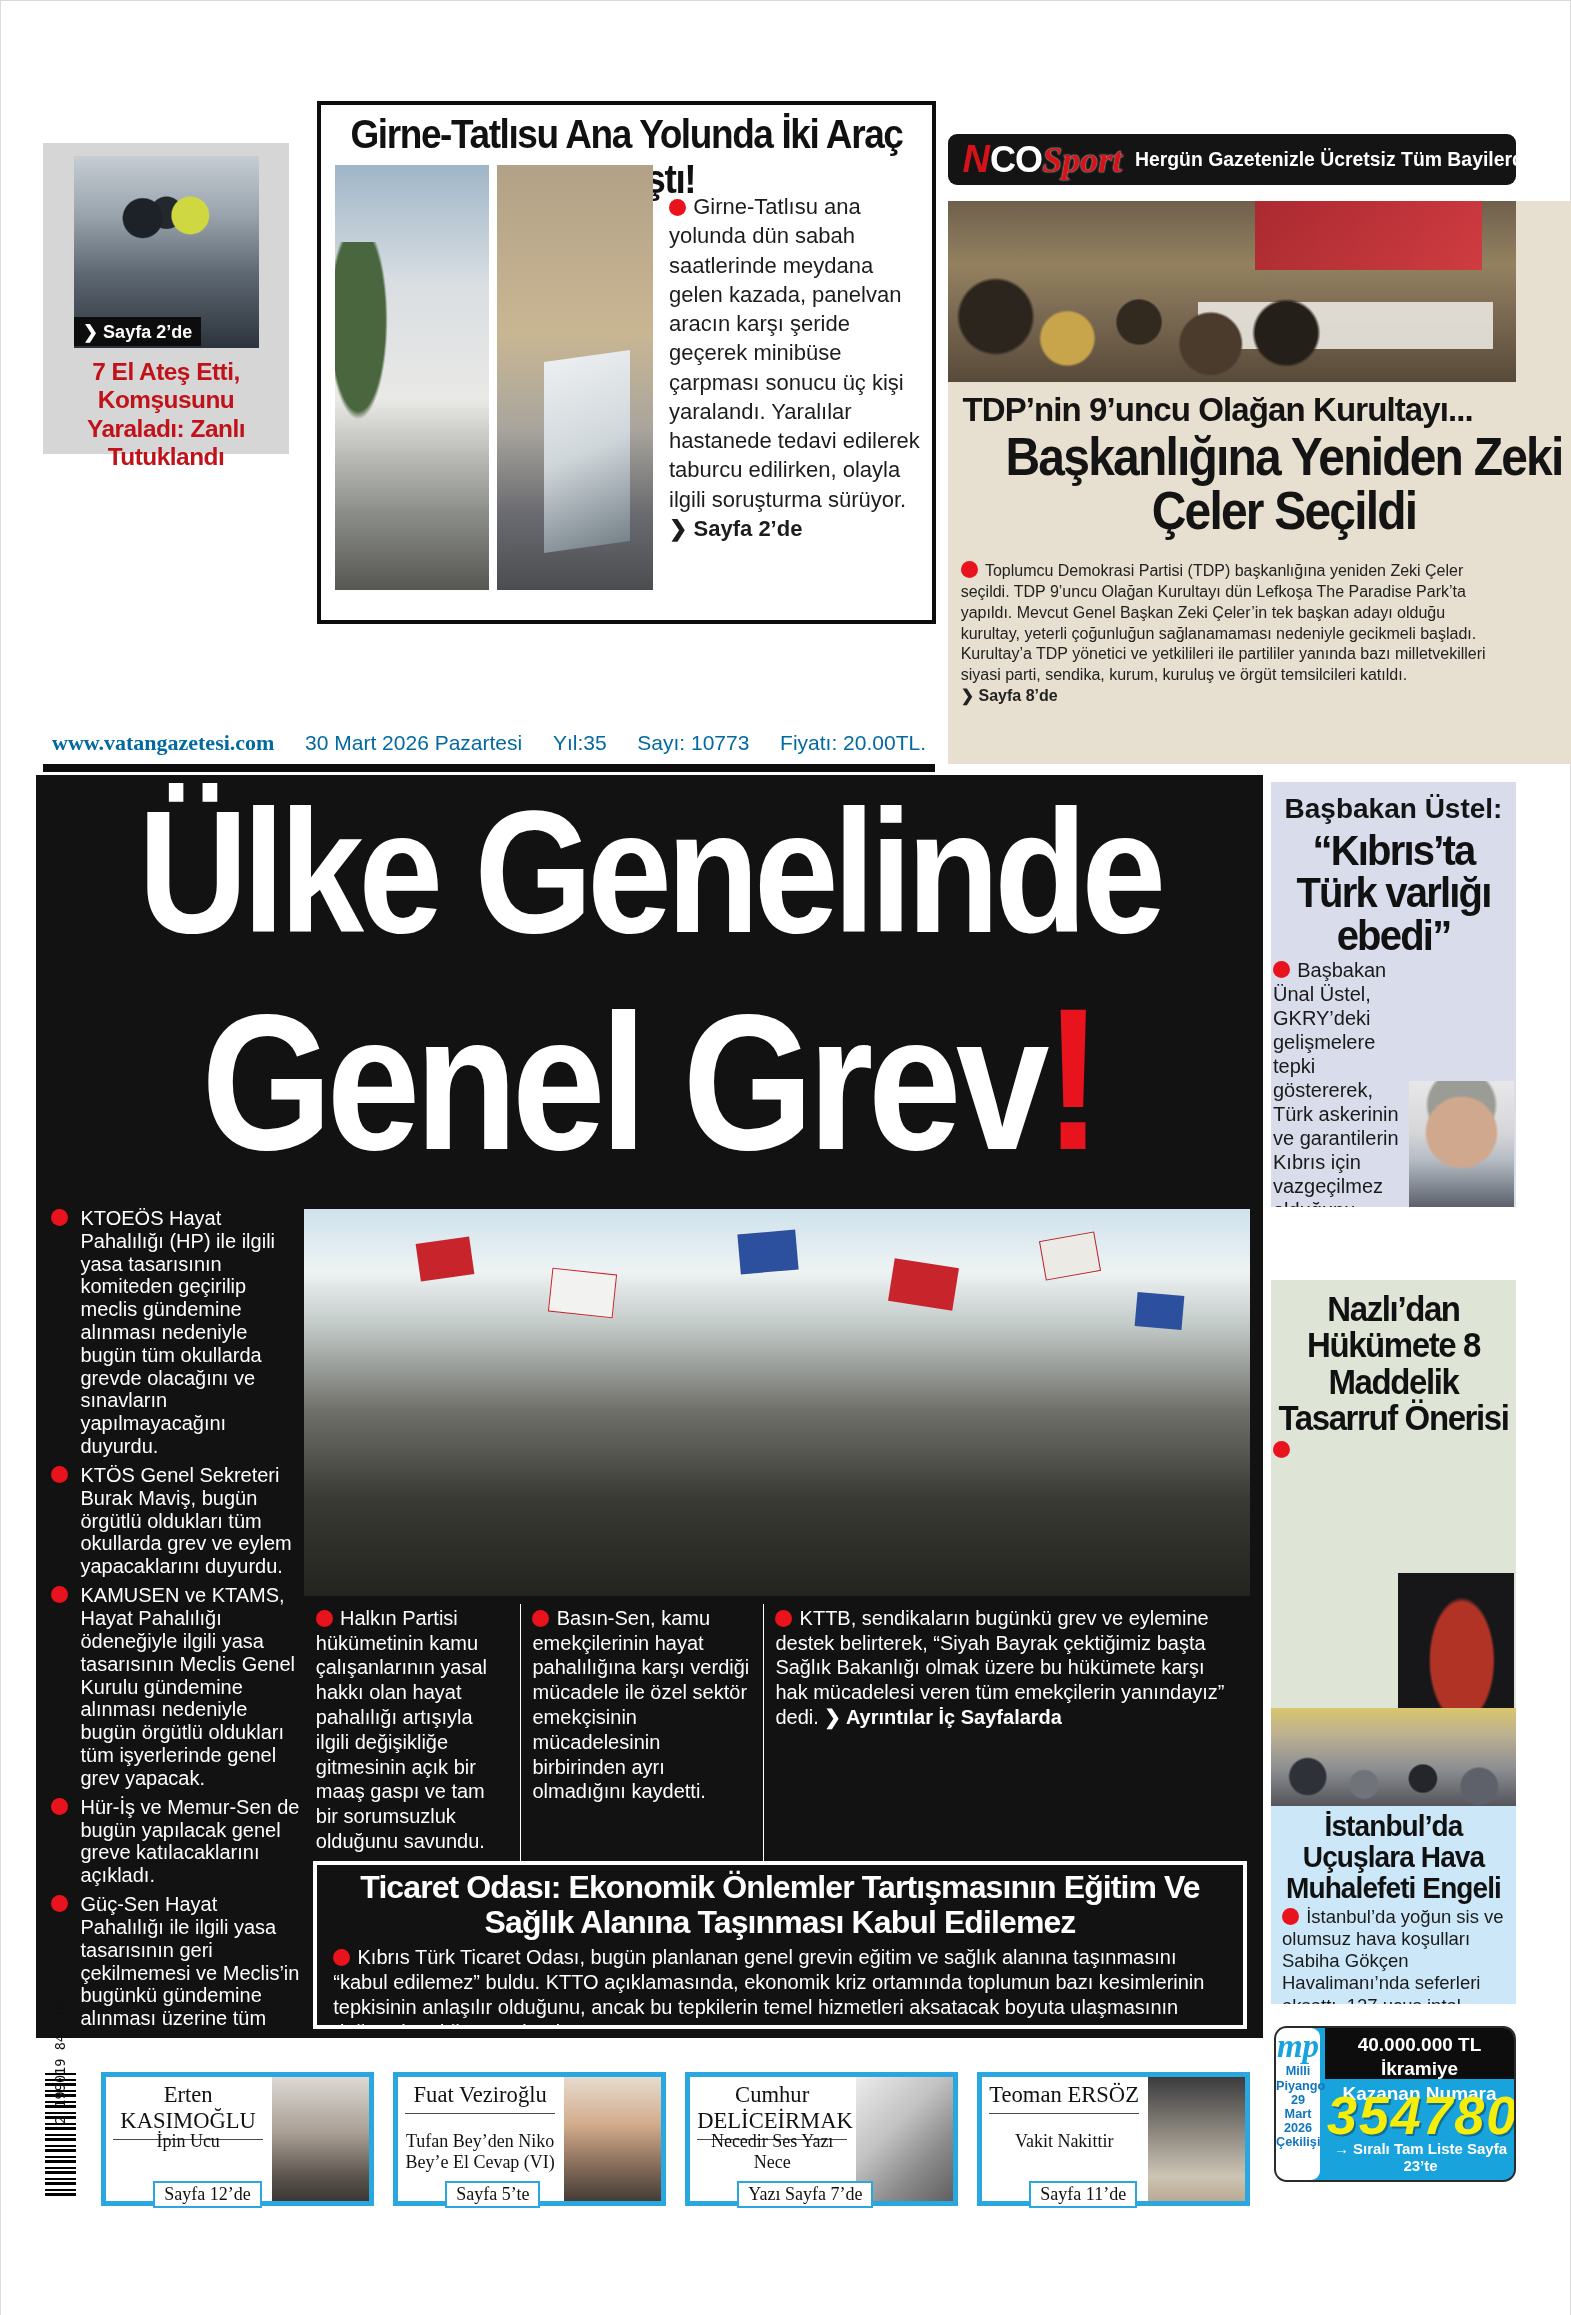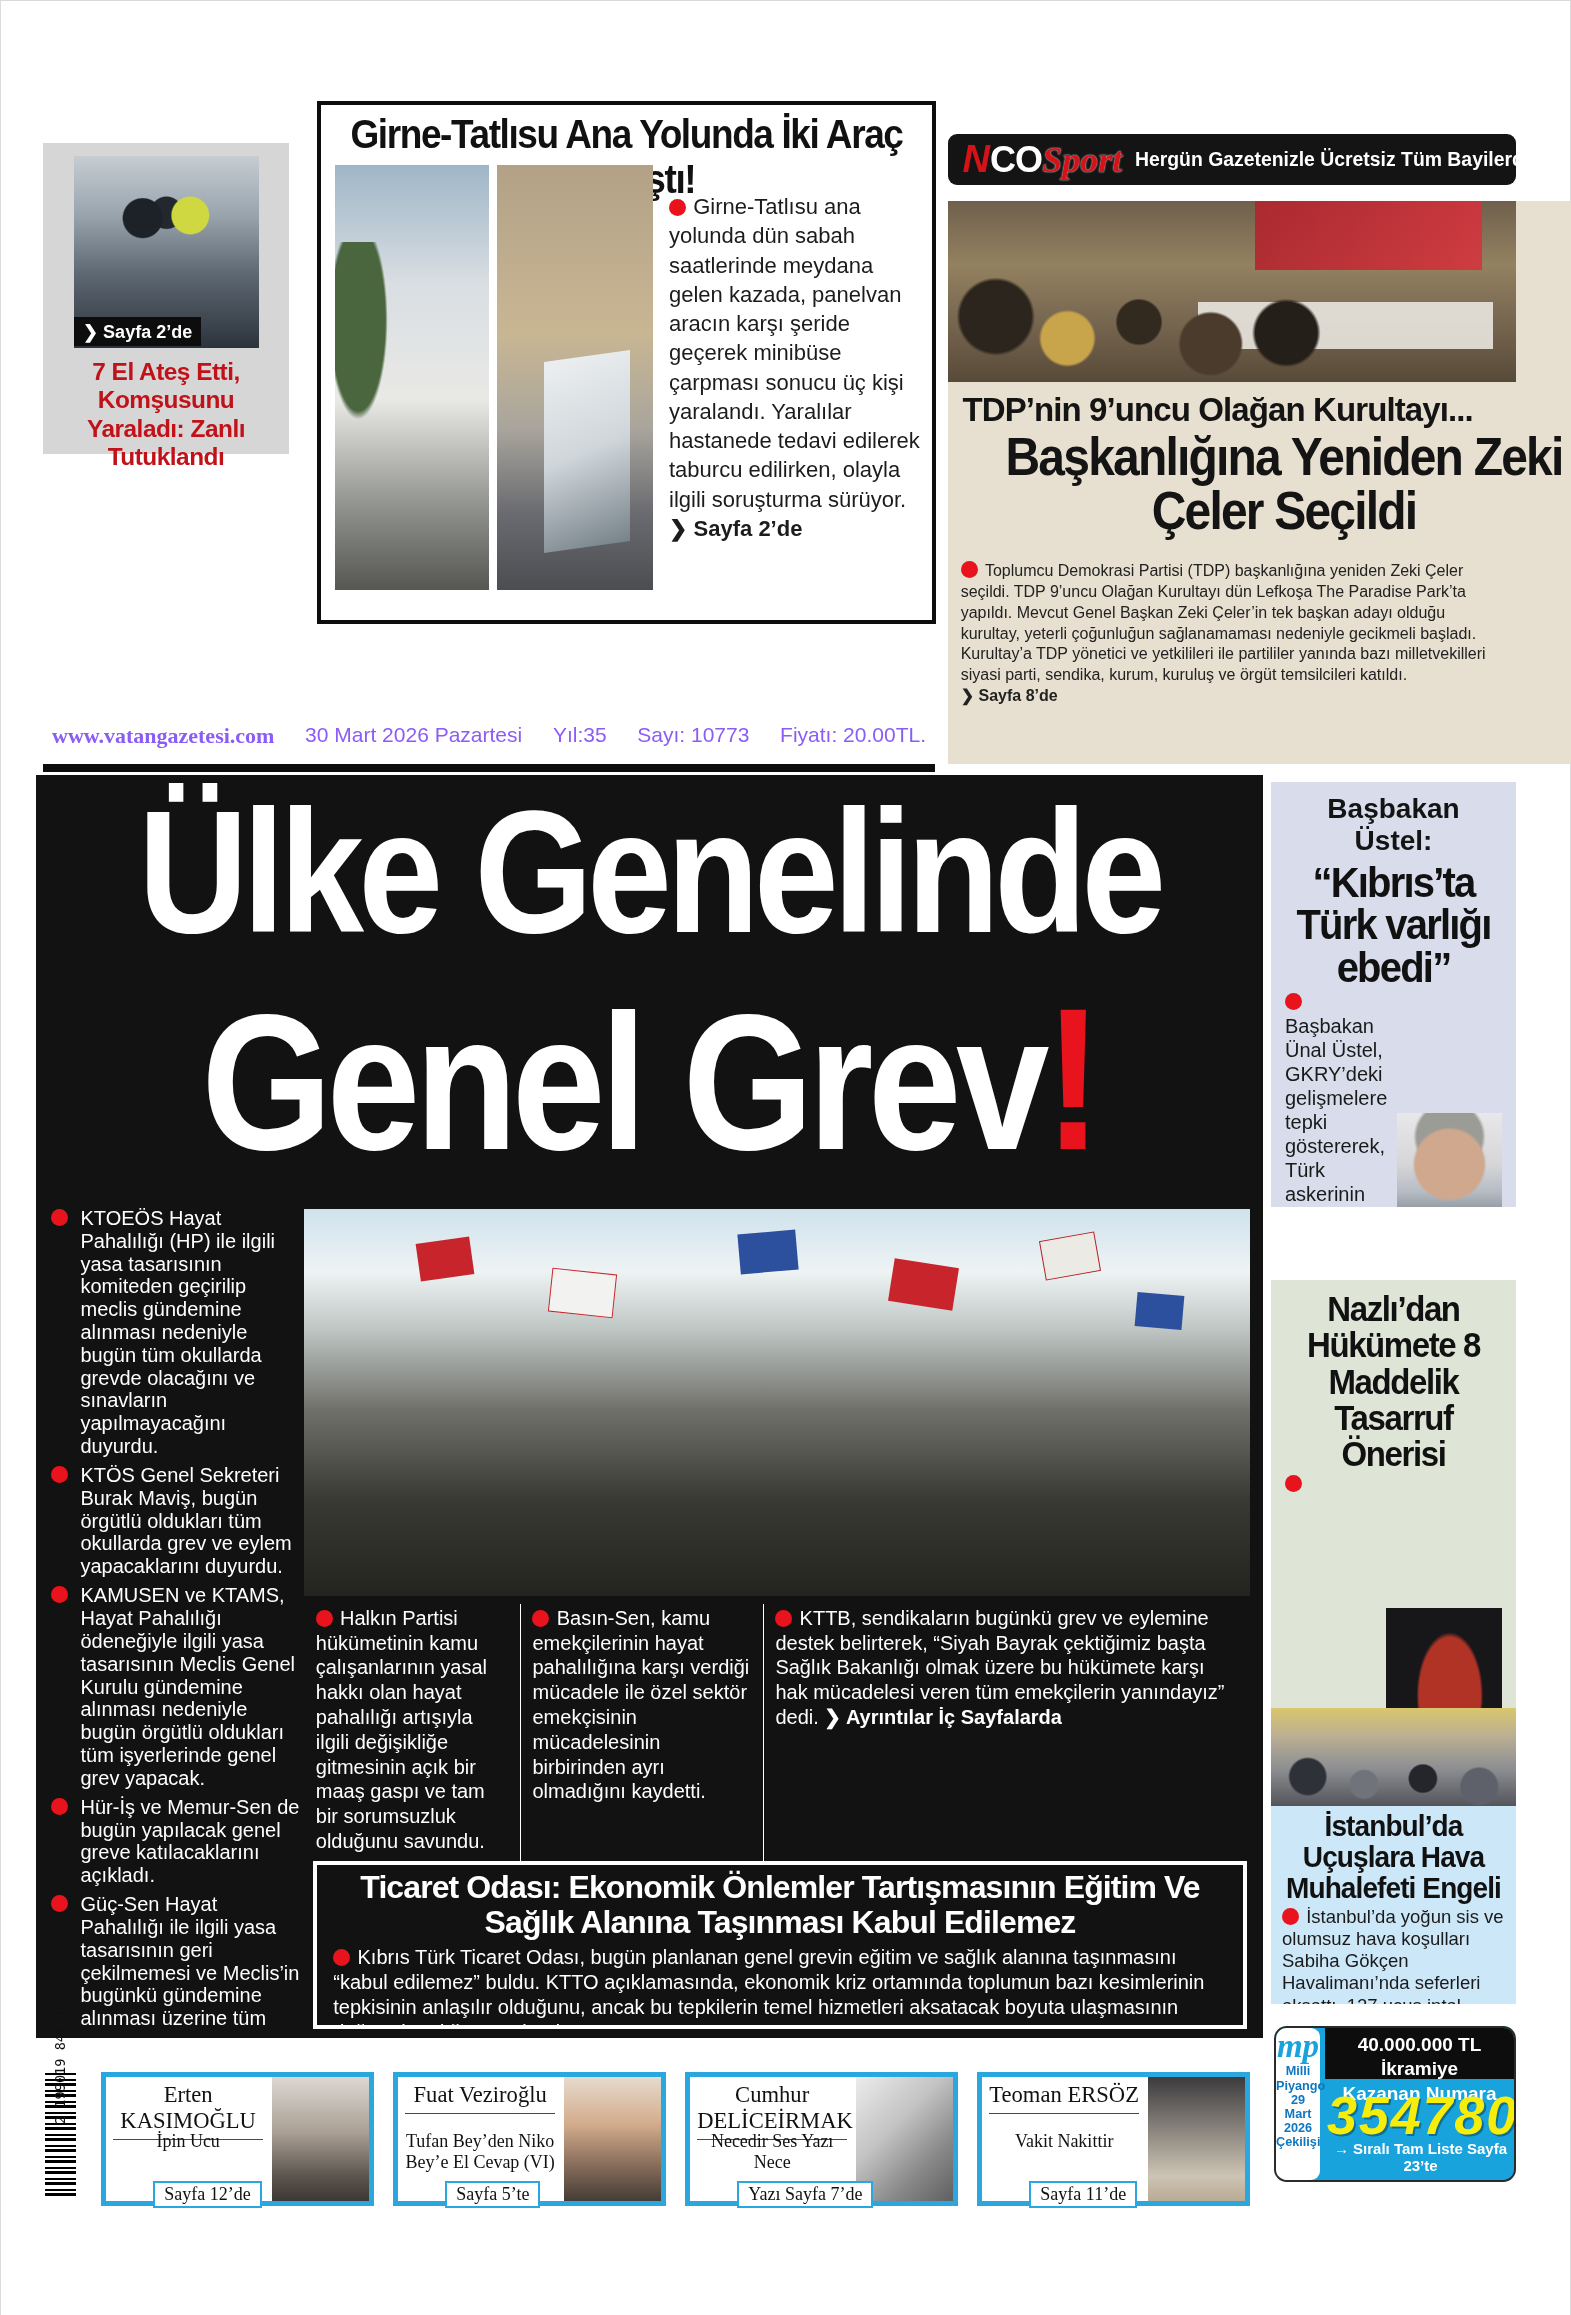--- a/index.html
+++ b/index.html
@@ -60,22 +60,22 @@
   .tdp-headline{left:0;top:230px;width:100%;text-align:center;font-weight:bold;
     font-size:48px;line-height:1.02;letter-spacing:-1.8px;transform:scale(1,1.1);transform-origin:top center;color:#141414;}
   .tdp-body{left:12.7px;top:360px;width:543px;font-size:16px;line-height:1.3;color:#222;}
 
   
   .masthead{left:43px;top:457px;width:892px;height:264px;background:#e11a1d;}
   .masthead .logo{position:absolute;left:0;top:1.8px;width:100%;text-align:center;color:#fff;
     font-family:"Liberation Serif",serif;font-weight:bold;font-size:177px;letter-spacing:23.5px;line-height:1.18;}
   .masthead .tagline{position:absolute;left:0;bottom:5.4px;width:100%;text-align:center;color:#fff;
     font-family:"Liberation Serif",serif;font-weight:bold;font-size:26px;}
-  .info-row{left:43px;top:723px;width:892px;height:40px;display:flex;align-items:flex-start;
-    justify-content:space-between;padding:0 9px;box-sizing:border-box;font-size:21px;color:#8b5cf6;}
+  .info-row{left:43px;top:723px;width:892px;height:40px;display:flex;align-items:center;
+    justify-content:space-between;padding:0 9px;box-sizing:border-box;font-size:21px;color:#0369a1;}
   .info-row .site{font-family:"Liberation Serif",serif;font-weight:bold;font-size:22px;}
   .info-rule{left:43px;top:764px;width:892px;height:8.1px;background:#0d0d0d;}
 
   
   .canvas{left:36px;top:775px;width:1227px;height:1263px;background:#121212;}
   .hl1{left:0;top:9px;width:100%;text-align:center;color:#fff;font-weight:bold;
     font-size:152px;letter-spacing:-5.4px;line-height:1;transform:scale(1,1.15);transform-origin:top center;}
   .hl2{left:0;top:203px;width:100%;text-align:center;color:#fff;font-weight:bold;
     font-size:168px;letter-spacing:-5.4px;line-height:1;transform:scale(1,1.15);transform-origin:top center;}
   .hl2 .bang{color:#e8131c;font-size:1.05em;}
@@ -92,21 +92,21 @@
   .col{padding:1.8px 11.8px;color:#fff;font-size:20px;line-height:1.24;position:relative;}
   .col.c1{width:22%;}
   .col.c2{width:25%;border-left:1.8px solid #fff;}
   .col.c3{width:53%;border-left:1.8px solid #fff;}
   .ticaret{left:277px;top:1086px;width:934px;height:168px;border:4.5px solid #fff;
     box-sizing:border-box;background:#121212;padding:5.4px 16.3px;overflow:hidden;}
   .ticaret .t-head{text-align:center;color:#fff;font-weight:bold;font-size:32px;line-height:1.08;letter-spacing:-0.9px;}
   .ticaret .t-body{margin-top:5.4px;color:#fff;font-size:20px;line-height:1.26;}
 
   
-  .side{box-sizing:border-box;padding:11px 14px;overflow:hidden;}
+  .side{box-sizing:border-box;padding:11px 2px;overflow:hidden;}
   .ustel{left:1271px;top:782px;width:245px;height:425px;background:#d9ddeb;}
   .ustel .kicker{text-align:center;font-weight:bold;font-size:28px;color:#141414;}
   .ustel .head{text-align:center;font-weight:bold;font-size:40px;line-height:1.0;
     letter-spacing:-1.8px;transform:scale(1,1.06);transform-origin:top center;margin-top:3.6px;}
   .side .body{font-size:20px;line-height:1.2;color:#1a1a1a;margin-top:9px;}
   .ustel-photo{float:right;width:105px;height:197px;margin:123px 0 0 7.2px;
     background:linear-gradient(180deg,#e8e8ea 0%,#d6d6d8 26%,#b6bcc4 40%,#3c414c 72%,#22242b 100%);}
   .ustel-photo:after{content:"";display:block;width:100%;height:100%;
     background:radial-gradient(circle at 50% 26%,#cfa88e 0 22%,transparent 24%),
                radial-gradient(circle at 50% 12%,#9b9c96 0 18%,transparent 20%);}

